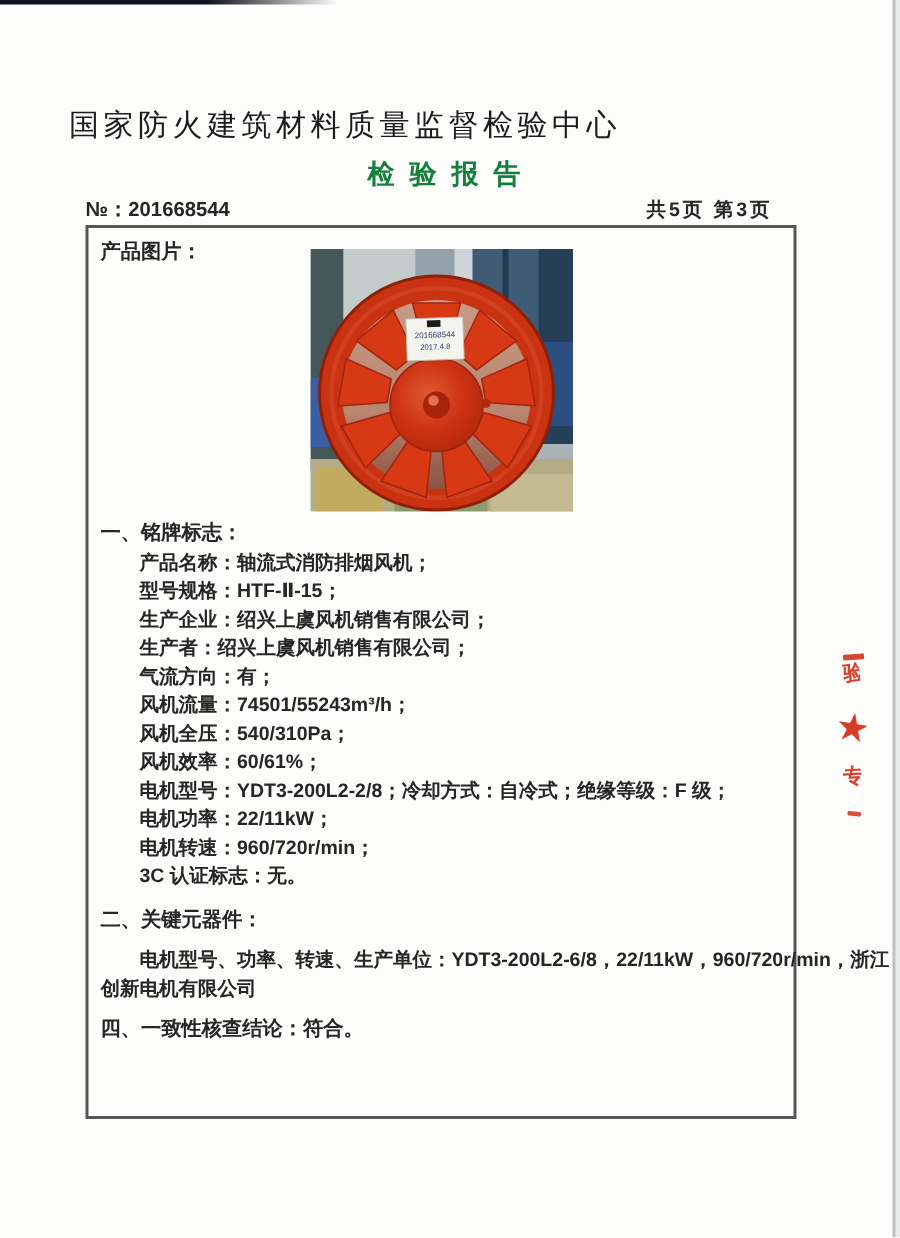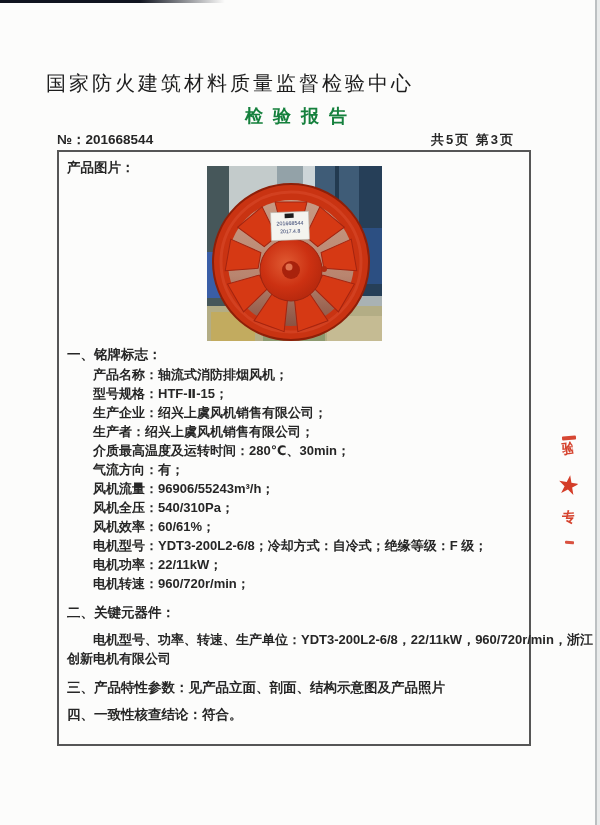--- a/index.html
+++ b/index.html
@@ -126,34 +126,33 @@
           <text x="83" y="67" font-size="5.2" fill="#2c3a6a" text-anchor="middle">2017.4.8</text>
         </g>
       </g>
     </svg>
 
     <div class="s1-title">一、铭牌标志：</div>
     <div class="item">产品名称：轴流式消防排烟风机；</div>
     <div class="item">型号规格：HTF-Ⅱ-15；</div>
     <div class="item">生产企业：绍兴上虞风机销售有限公司；</div>
     <div class="item">生产者：绍兴上虞风机销售有限公司；</div>
-    <div class="item">介质最高温度及运转时间：280℃、30min；</div>
     <div class="item">气流方向：有；</div>
-    <div class="item">风机流量：96906/55243m³/h；</div>
+    <div class="item">风机流量：74501/55243m³/h；</div>
     <div class="item">风机全压：540/310Pa；</div>
     <div class="item">风机效率：60/61%；</div>
-    <div class="item">电机型号：YDT3-200L2-6/8；冷却方式：自冷式；绝缘等级：F 级；</div>
+    <div class="item">电机型号：YDT3-200L2-2/8；冷却方式：自冷式；绝缘等级：F 级；</div>
     <div class="item">电机功率：22/11kW；</div>
     <div class="item">电机转速：960/720r/min；</div>
+    <div class="item">3C 认证标志：无。</div>
 
     <div class="s2-title">二、关键元器件：</div>
     <div class="para-line para-first">电机型号、功率、转速、生产单位：YDT3-200L2-6/8，22/11kW，960/720r/min，浙江</div>
     <div class="para-line">创新电机有限公司</div>
 
-    <div class="s3-line">三、产品特性参数：见产品立面、剖面、结构示意图及产品照片</div>
     <div class="s4-line">四、一致性核查结论：符合。</div>
   </div>
 
   <div class="stamp">
     <div class="stamp-dash1"></div>
     <div class="stamp-char">验</div>
     <div class="stamp-star">★</div>
     <div class="stamp-char stamp-char2">专</div>
     <div class="stamp-dash2"></div>
   </div>

